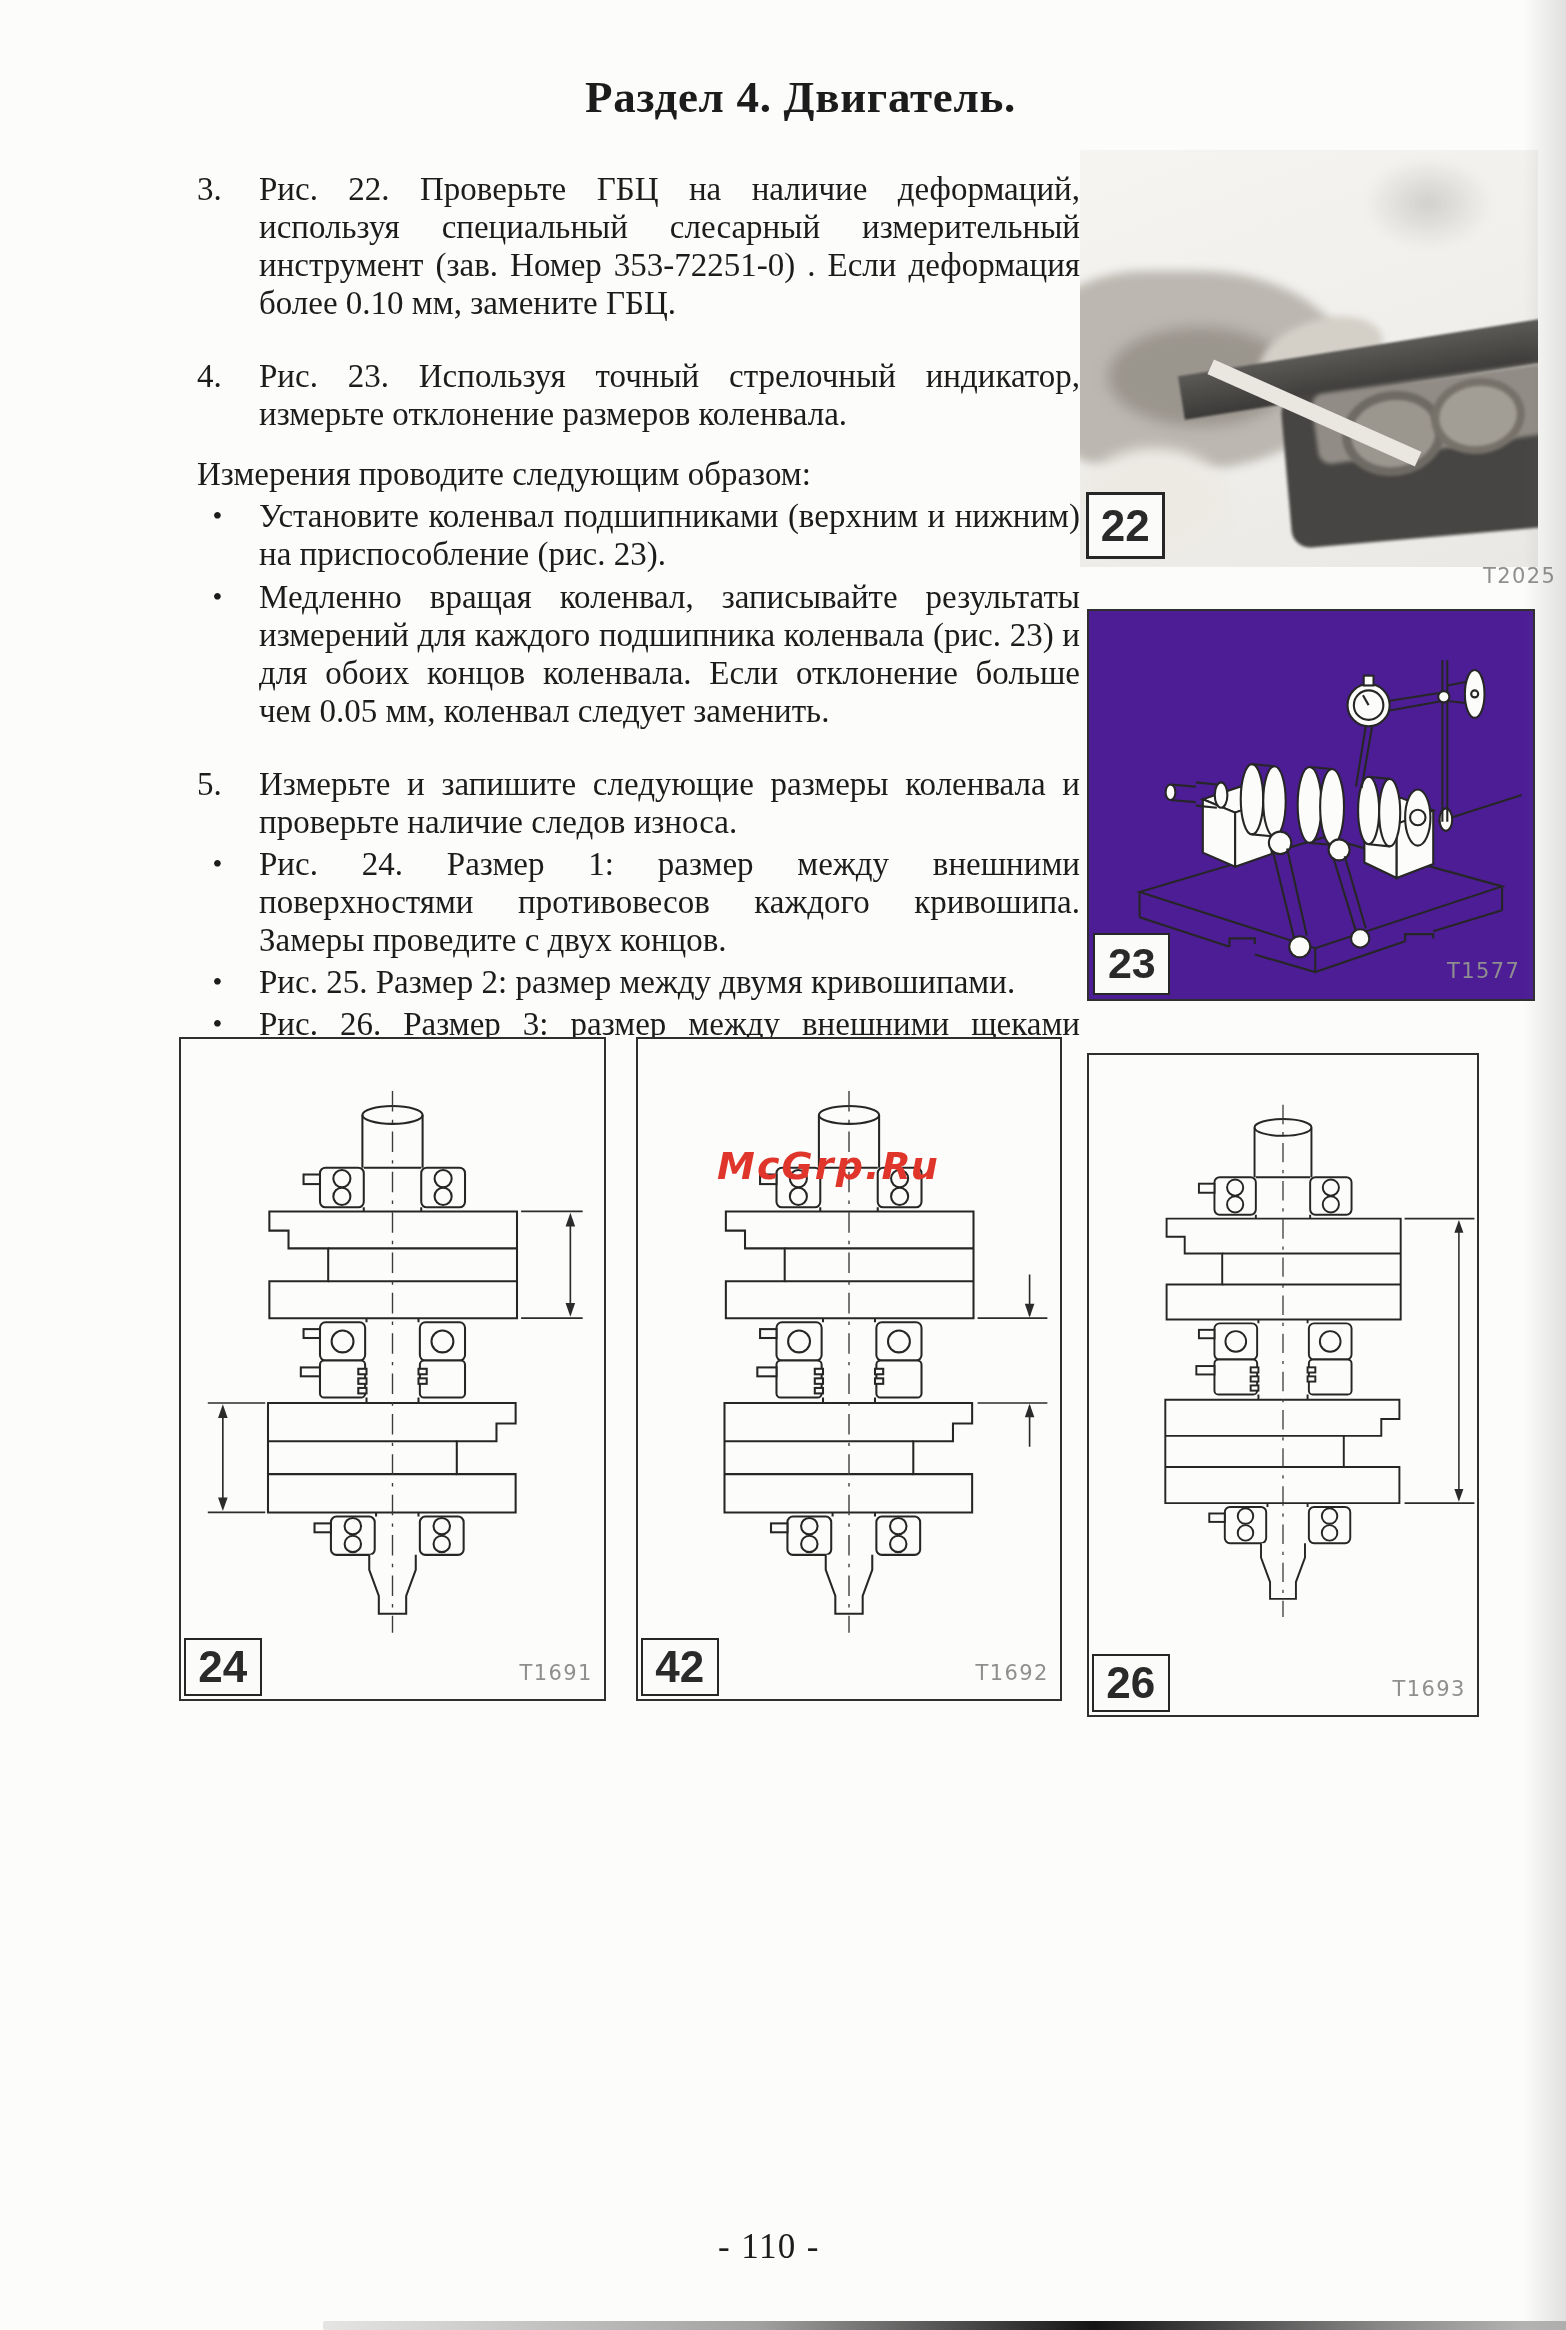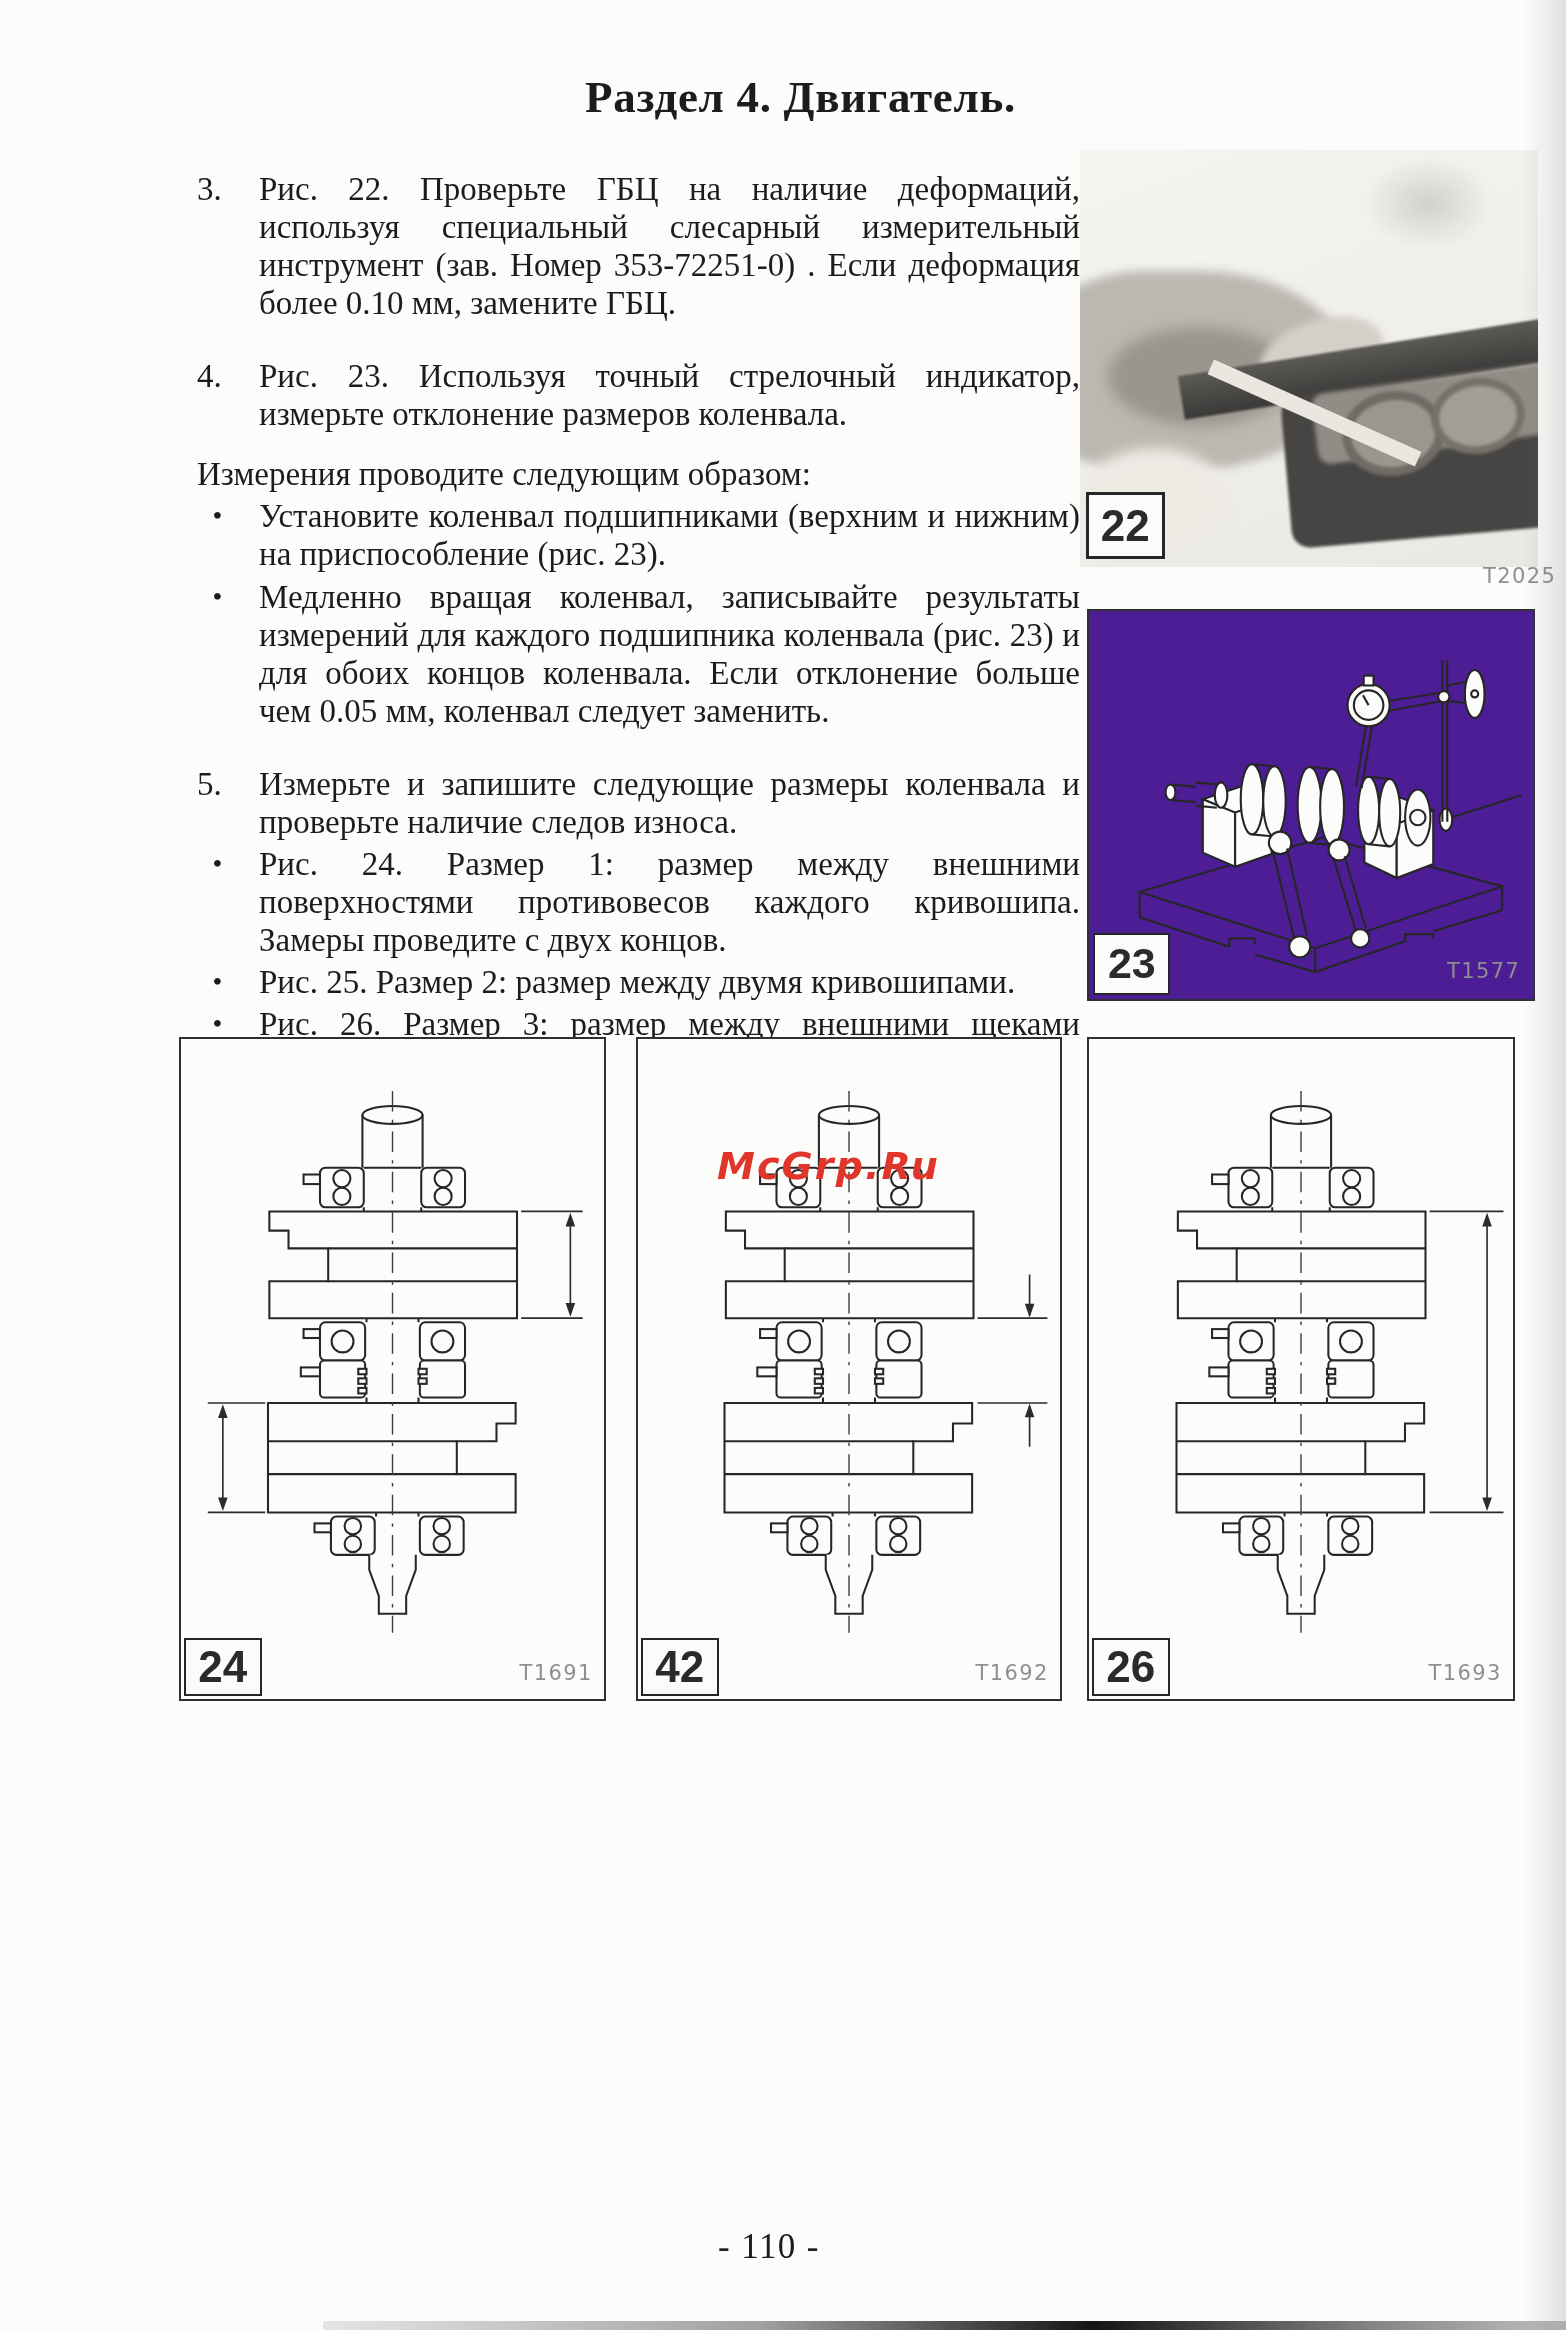--- a/index.html
+++ b/index.html
@@ -45,21 +45,21 @@
 
   
   .fig23{position:absolute;left:1087px;top:609px;width:448px;height:392px;
     border:2.8px solid #2f2f2f;background:#4c1d95;box-sizing:border-box;}
 
   
   .figbox{position:absolute;top:1037px;height:664px;border:2.8px solid #2f2f2f;
     background:#fcfcfb;box-sizing:border-box;}
   #figbox24{left:179px;width:427px;}
   #figbox25{left:636px;width:426px;}
-  #figbox26{left:1087px;width:428px;}
+  #figbox26{left:1087px;width:392px;margin-top:16px;}
   .figbox svg{position:absolute;left:0;top:11.3px;width:100%;height:602px;}
 
   .watermark{position:absolute;left:79px;top:105px;
     font-family:"DejaVu Sans",sans-serif;font-style:italic;font-weight:600;
     font-size:38px;letter-spacing:2.1px;color:#e0352a;white-space:nowrap;}
 
   .pagenum{position:absolute;top:2227px;left:0;width:1538px;text-align:center;
     font-size:35px;letter-spacing:1.4px;}
 
   svg .ln{stroke:#262626;stroke-width:3;fill:none;}

